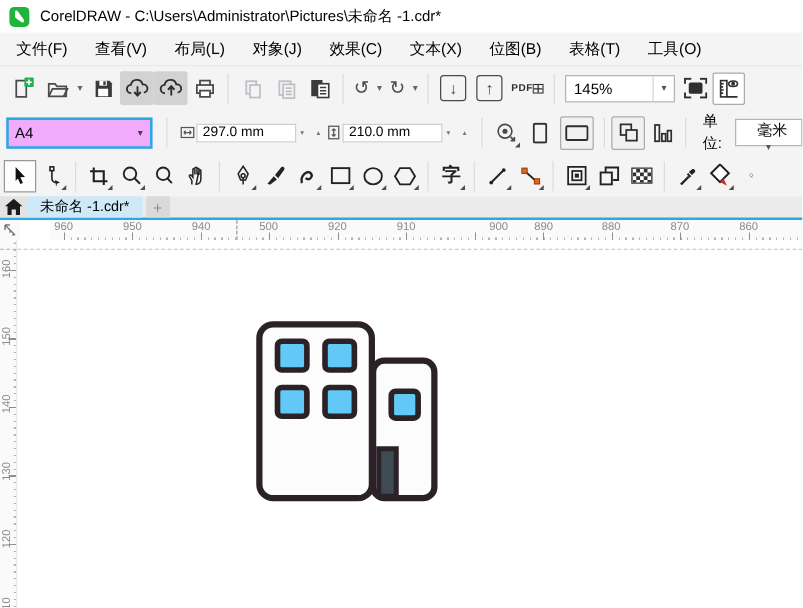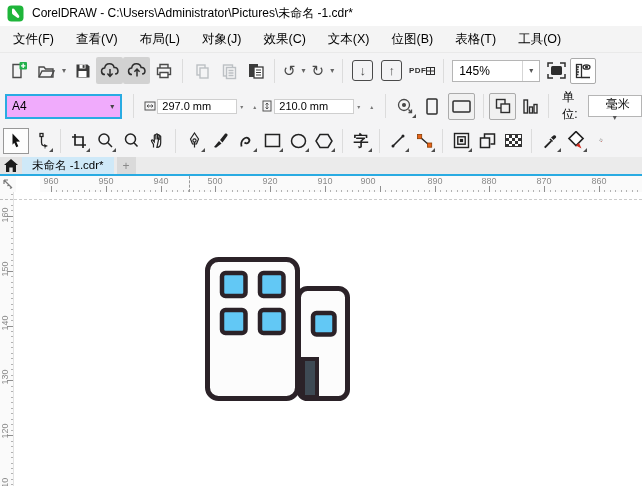--- a/index.html
+++ b/index.html
@@ -455,21 +455,21 @@
     <path d="M3 3 L11 11 M3 3 v4 M3 3 h4 M6.5 9 l1.5-1.5 M9 11.5 l1.5-1.5"></path>
   </svg>
 </div>
 <div class="hruler">
   <span class="rlabel" style="left:11px">960</span>
   <span class="rlabel" style="left:66px">950</span>
   <span class="rlabel" style="left:121px">940</span>
   <span class="rlabel" style="left:175px">500</span>
   <span class="rlabel" style="left:230px">920</span>
   <span class="rlabel" style="left:285px">910</span>
-  <span class="rlabel" style="left:328px">900</span>
+  <span class="rlabel" style="left:359px">900</span>
   <span class="rlabel" style="left:395px">890</span>
   <span class="rlabel" style="left:449px">880</span>
   <span class="rlabel" style="left:504px">870</span>
   <span class="rlabel" style="left:559px">860</span>
   <span class="rlabel" style="left:614px">850</span>
   <span class="hguide" style="left:149px"></span>
 </div>
 <div class="vruler">
   <span class="vdash"></span>
   <span class="rlabel" style="top:18px">160</span>

